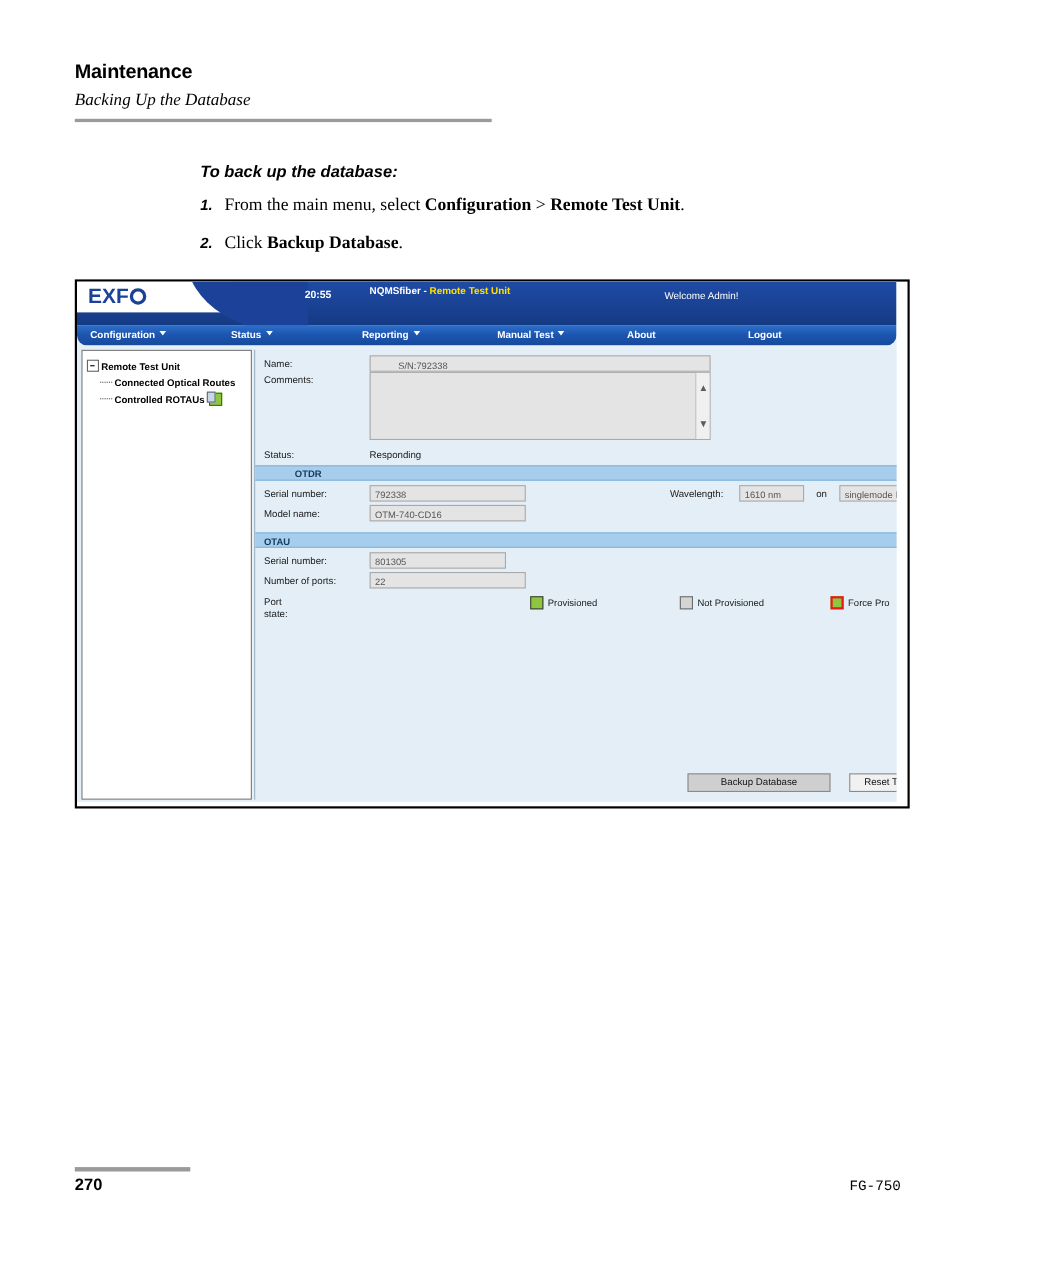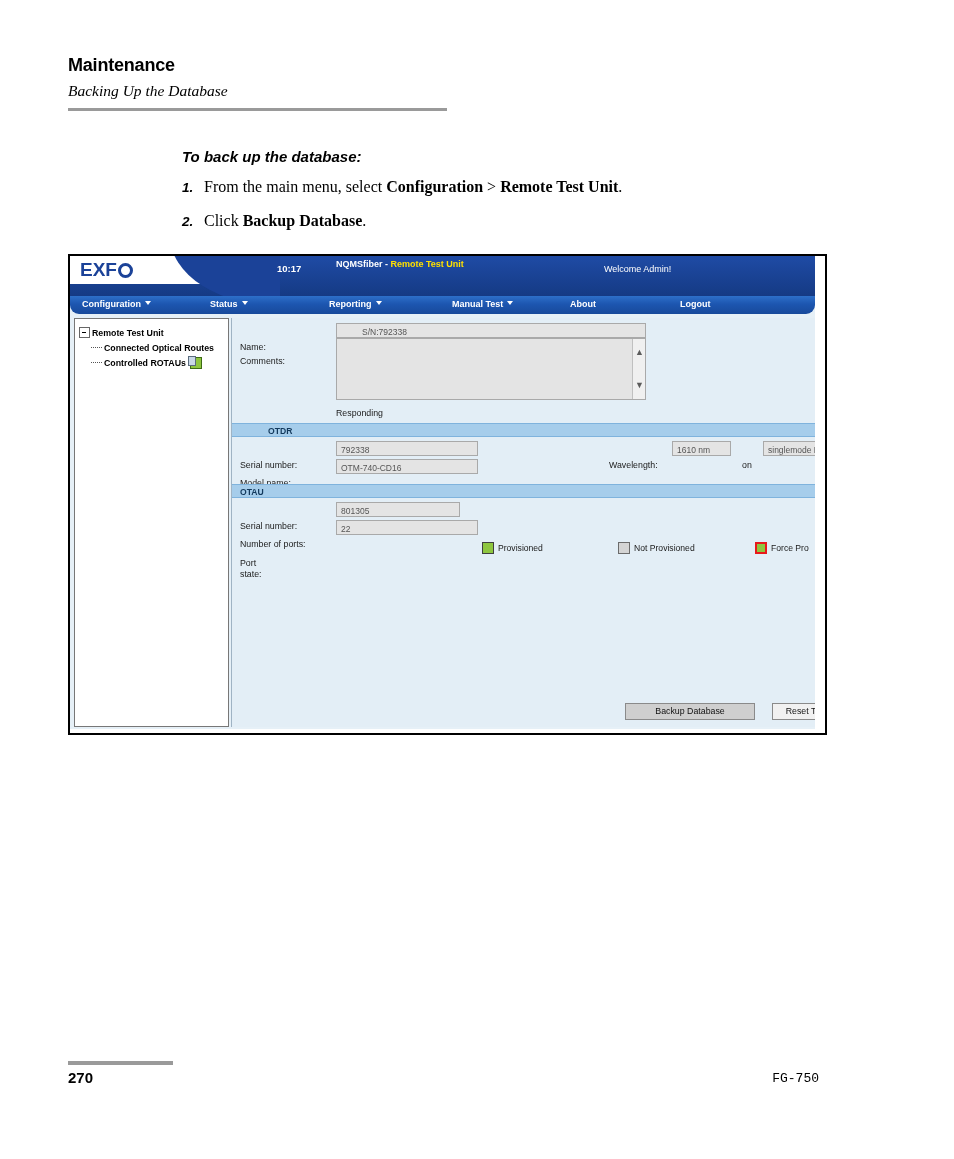--- a/index.html
+++ b/index.html
@@ -267,21 +267,20 @@
     height: 409px;
     background: #e3eef6;
     border-left: 1px solid #9fb3c4;
     box-sizing: border-box;
   }
   .lbl {
     position: absolute;
     font-size: 8.8px;
     color: #1a1a1a;
     line-height: 11px;
-    margin-top: 16px;
   }
   .ro-input {
     position: absolute;
     background: #e4e4e4;
     border: 1px solid #a9a9a9;
     box-sizing: border-box;
     font-family: "Liberation Sans", sans-serif;
     font-size: 8.5px;
     color: #555;
     padding: 2px 4px;
@@ -411,21 +410,21 @@
 </div>
 
 <div class="shot">
   <div class="shot-inner">
 
     <div class="app-titlebar">
       <div class="logo-wrap">
         <div class="logo-swoosh"></div>
         <div class="logo-text"><span>EXF</span><span class="o"></span></div>
       </div>
-      <div class="tb-time">10:17</div>
+      <div class="tb-time">20:55</div>
       <div class="tb-app"><span>NQMSfiber - </span><span class="hl">Remote Test Unit</span></div>
       <div class="tb-welcome">Welcome Admin!</div>
     </div>
 
     <div class="app-menubar">
       <div class="menu-item" style="left:12px"><span>Configuration</span><span class="caret"></span></div>
       <div class="menu-item" style="left:140px"><span>Status</span><span class="caret"></span></div>
       <div class="menu-item" style="left:259px"><span>Reporting</span><span class="caret"></span></div>
       <div class="menu-item" style="left:382px"><span>Manual Test</span><span class="caret"></span></div>
       <div class="menu-item" style="left:500px"><span>About</span></div>

